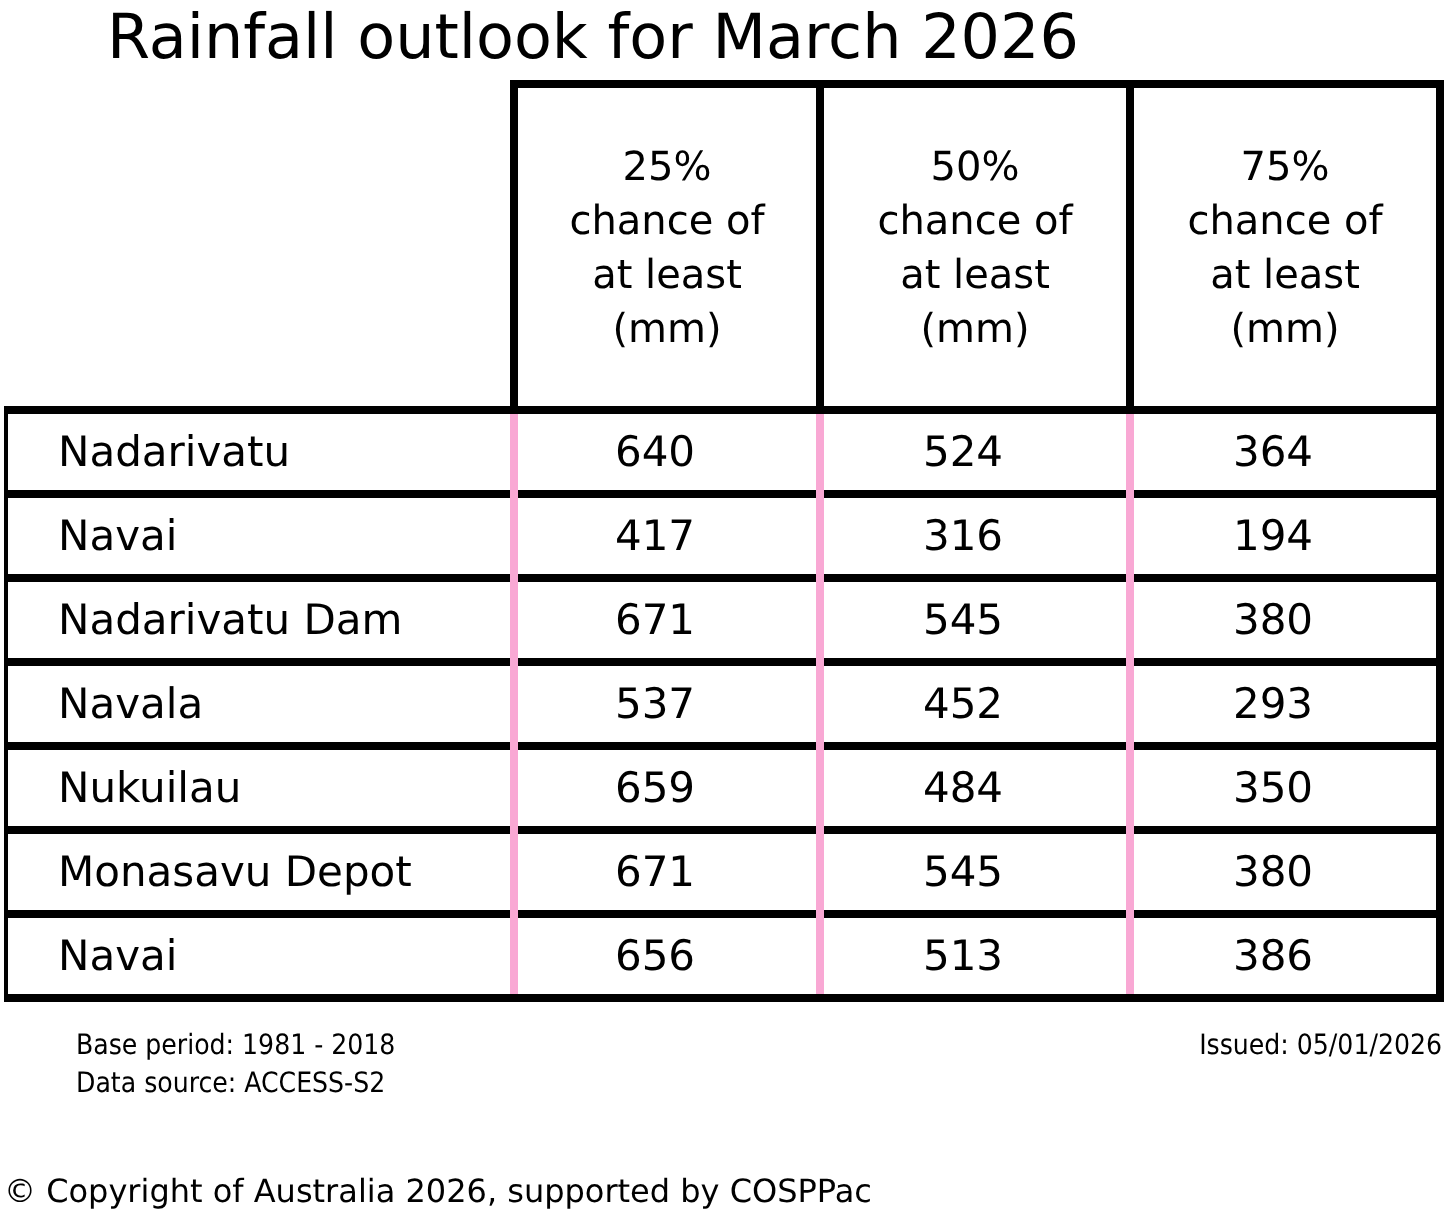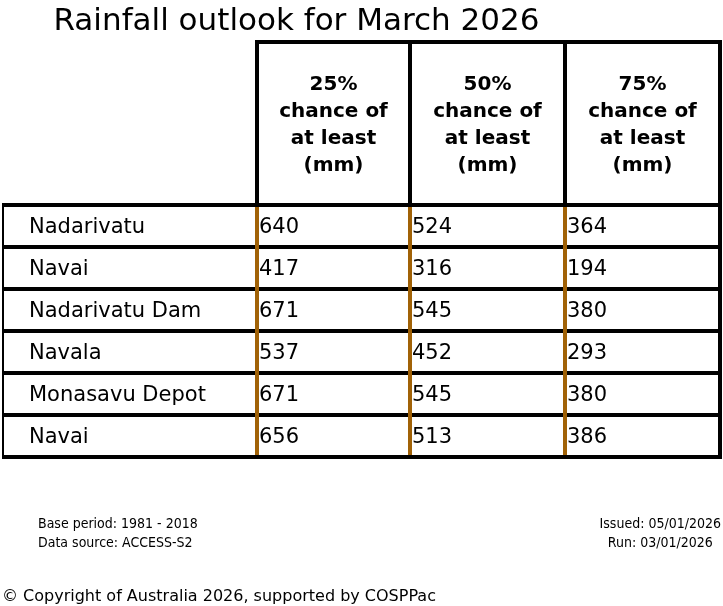--- a/index.html
+++ b/index.html
@@ -71,21 +71,21 @@
     line-height: 27px;
   }
   th.hdr-cell.last {
     border-right: 4px solid #000000;
     text-align: center;
   }
   .hdr-inner {
     display: block;
     padding: 0 6px;
   }
-  .hdr-inner span { display: block; white-space: nowrap; font-weight: bold; }
+  .hdr-inner span { display: block; white-space: nowrap; }
 
   
   tbody tr.data-row td {
     padding: 0;
     height: 38px;
     vertical-align: middle;
     border-top: 4px solid #000000;
     border-bottom: 1px solid #000000;
   }
   tbody tr.data-row:last-child td {
@@ -94,23 +94,23 @@
   td.cell-label {
     border-left: 2px solid #000000;
     border-right: 1px solid #000000;
     text-align: left;
     font-family: "DejaVu Sans", sans-serif;
     font-size: 21px;
     padding-left: 25px !important;
     white-space: nowrap;
   }
   td.cell-num {
-    border-left: 4px solid #a16207;
+    border-left: 4px solid #f9a8d4;
     border-right: 1px solid #000000;
-    text-align: left;
+    text-align: center;
     font-family: "DejaVu Sans", sans-serif;
     font-size: 21px;
     padding-right: 12px !important;
     white-space: nowrap;
   }
   td.cell-num.last {
     border-right: 4px solid #000000;
   }
 
   
@@ -125,21 +125,21 @@
     position: absolute;
     top: 0;
     font-family: "DejaVu Sans Condensed", "DejaVu Sans", sans-serif;
     font-size: 14px;
     line-height: 19px;
     font-stretch: condensed;
     white-space: nowrap;
     margin-left: 36px;
   }
   .footer-left  { left: 0; text-align: left; }
-  .footer-right { right: 0; text-align: center; }
+  .footer-right { right: 0; text-align: left; }
   .footer-line { display: block; }
 
   .copyright {
     position: absolute;
     left: 2px;
     top: 588px;
     font-family: "DejaVu Sans", sans-serif;
     font-size: 16px;
     line-height: 16px;
     white-space: nowrap;
@@ -211,20 +211,26 @@
         <td class="cell-num">545</td>
         <td class="cell-num last">380</td>
       </tr>
       <tr class="data-row">
         <td class="cell-label">Navala</td>
         <td class="cell-num">537</td>
         <td class="cell-num">452</td>
         <td class="cell-num last">293</td>
       </tr>
       <tr class="data-row">
+        <td class="cell-label">Nukuilau</td>
+        <td class="cell-num">659</td>
+        <td class="cell-num">484</td>
+        <td class="cell-num last">350</td>
+      </tr>
+      <tr class="data-row">
         <td class="cell-label">Monasavu Depot</td>
         <td class="cell-num">671</td>
         <td class="cell-num">545</td>
         <td class="cell-num last">380</td>
       </tr>
       <tr class="data-row">
         <td class="cell-label">Navai</td>
         <td class="cell-num">656</td>
         <td class="cell-num">513</td>
         <td class="cell-num last">386</td>
@@ -233,17 +239,16 @@
   </table>
 </div>
 
 <div class="footer">
   <div class="footer-left">
     <span class="footer-line">Base period: 1981 - 2018</span>
     <span class="footer-line">Data source: ACCESS-S2</span>
   </div>
   <div class="footer-right">
     <span class="footer-line">Issued: 05/01/2026</span>
-    <span class="footer-line">Run: 03/01/2026</span>
   </div>
 </div>
 
 <div class="copyright">© Copyright of Australia 2026, supported by COSPPac</div>
 
 </body></html>

